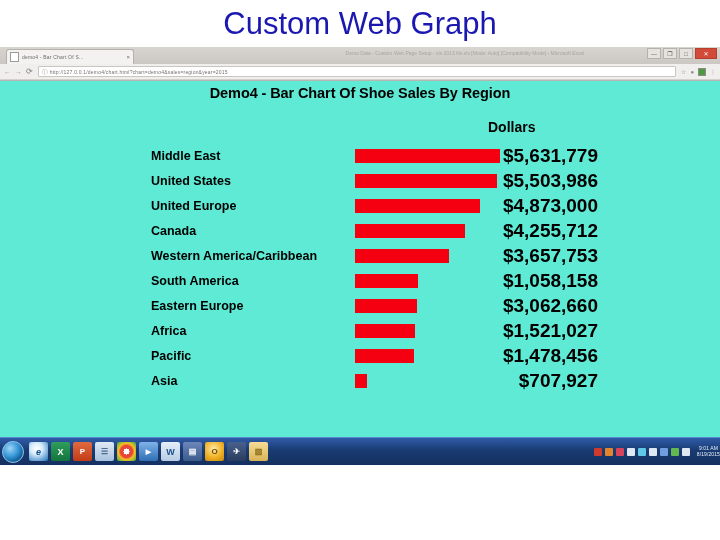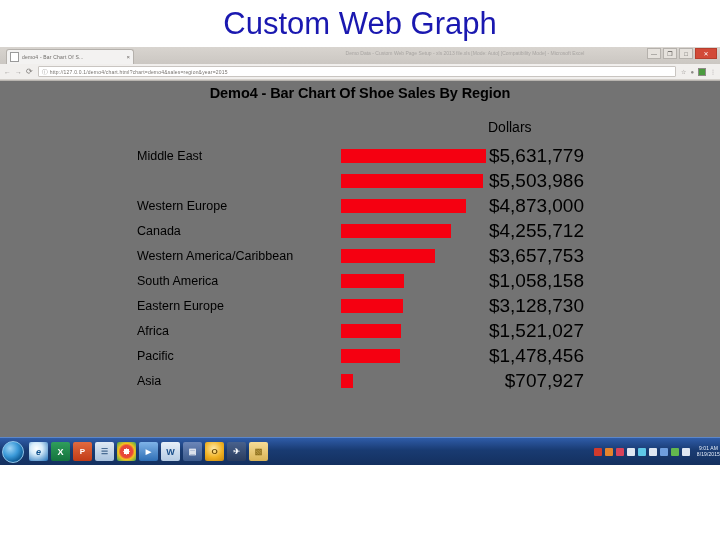--- a/index.html
+++ b/index.html
@@ -193,48 +193,49 @@
     height: 8px;
     background: #4b9b3f;
     border: 1px solid #8d8a87;
     box-sizing: border-box;
   }
   
   .page {
     position: relative;
     width: 720px;
     height: 360px;
-    background: #737373;
+    background: #5eead4;
   }
   .chart-title {
     position: absolute;
     top: 4px;
     left: 0;
     width: 720px;
     text-align: center;
     font-size: 14.5px;
     font-weight: bold;
     color: #000000;
     letter-spacing: -0.1px;
   }
   .dollars-header {
     position: absolute;
     top: 38px;
     left: 488px;
     width: 100px;
     text-align: left;
     font-size: 14px;
-    font-weight: normal;
+    font-weight: bold;
     color: #000000;
   }
   .chart-rows {
     position: absolute;
     top: 62px;
-    left: 0;
+    left: 14px;
     width: 618px;
+    font-weight: bold;
   }
   .chart-row {
     position: relative;
     height: 25px;
     display: flex;
     align-items: center;
   }
   .row-label {
     position: absolute;
     left: 137px;
@@ -401,27 +402,28 @@
       <div class="dollars-header">Dollars</div>
       <div class="chart-rows">
           <div class="chart-row">
             <div class="row-label">Middle East</div>
             <div class="row-bar-track">
               <div class="row-bar" style="background: rgb(245, 0, 17); width: 145px;"></div>
             </div>
             <div class="row-value">$5,631,779</div>
           </div>
           <div class="chart-row">
+            <div class="row-label">United States</div>
             <div class="row-bar-track">
               <div class="row-bar" style="background: rgb(245, 0, 17); width: 141.71px;"></div>
             </div>
             <div class="row-value">$5,503,986</div>
           </div>
           <div class="chart-row">
-            <div class="row-label">Western Europe</div>
+            <div class="row-label">United Europe</div>
             <div class="row-bar-track">
               <div class="row-bar" style="background: rgb(245, 0, 17); width: 125.464px;"></div>
             </div>
             <div class="row-value">$4,873,000</div>
           </div>
           <div class="chart-row">
             <div class="row-label">Canada</div>
             <div class="row-bar-track">
               <div class="row-bar" style="background: rgb(245, 0, 17); width: 109.571px;"></div>
             </div>
@@ -439,21 +441,21 @@
             <div class="row-bar-track">
               <div class="row-bar" style="background: rgb(245, 0, 17); width: 62.6877px;"></div>
             </div>
             <div class="row-value">$1,058,158</div>
           </div>
           <div class="chart-row">
             <div class="row-label">Eastern Europe</div>
             <div class="row-bar-track">
               <div class="row-bar" style="background: rgb(245, 0, 17); width: 61.6619px;"></div>
             </div>
-            <div class="row-value">$3,128,730</div>
+            <div class="row-value">$3,062,660</div>
           </div>
           <div class="chart-row">
             <div class="row-label">Africa</div>
             <div class="row-bar-track">
               <div class="row-bar" style="background: rgb(245, 0, 17); width: 60.314px;"></div>
             </div>
             <div class="row-value">$1,521,027</div>
           </div>
           <div class="chart-row">
             <div class="row-label">Pacific</div>

